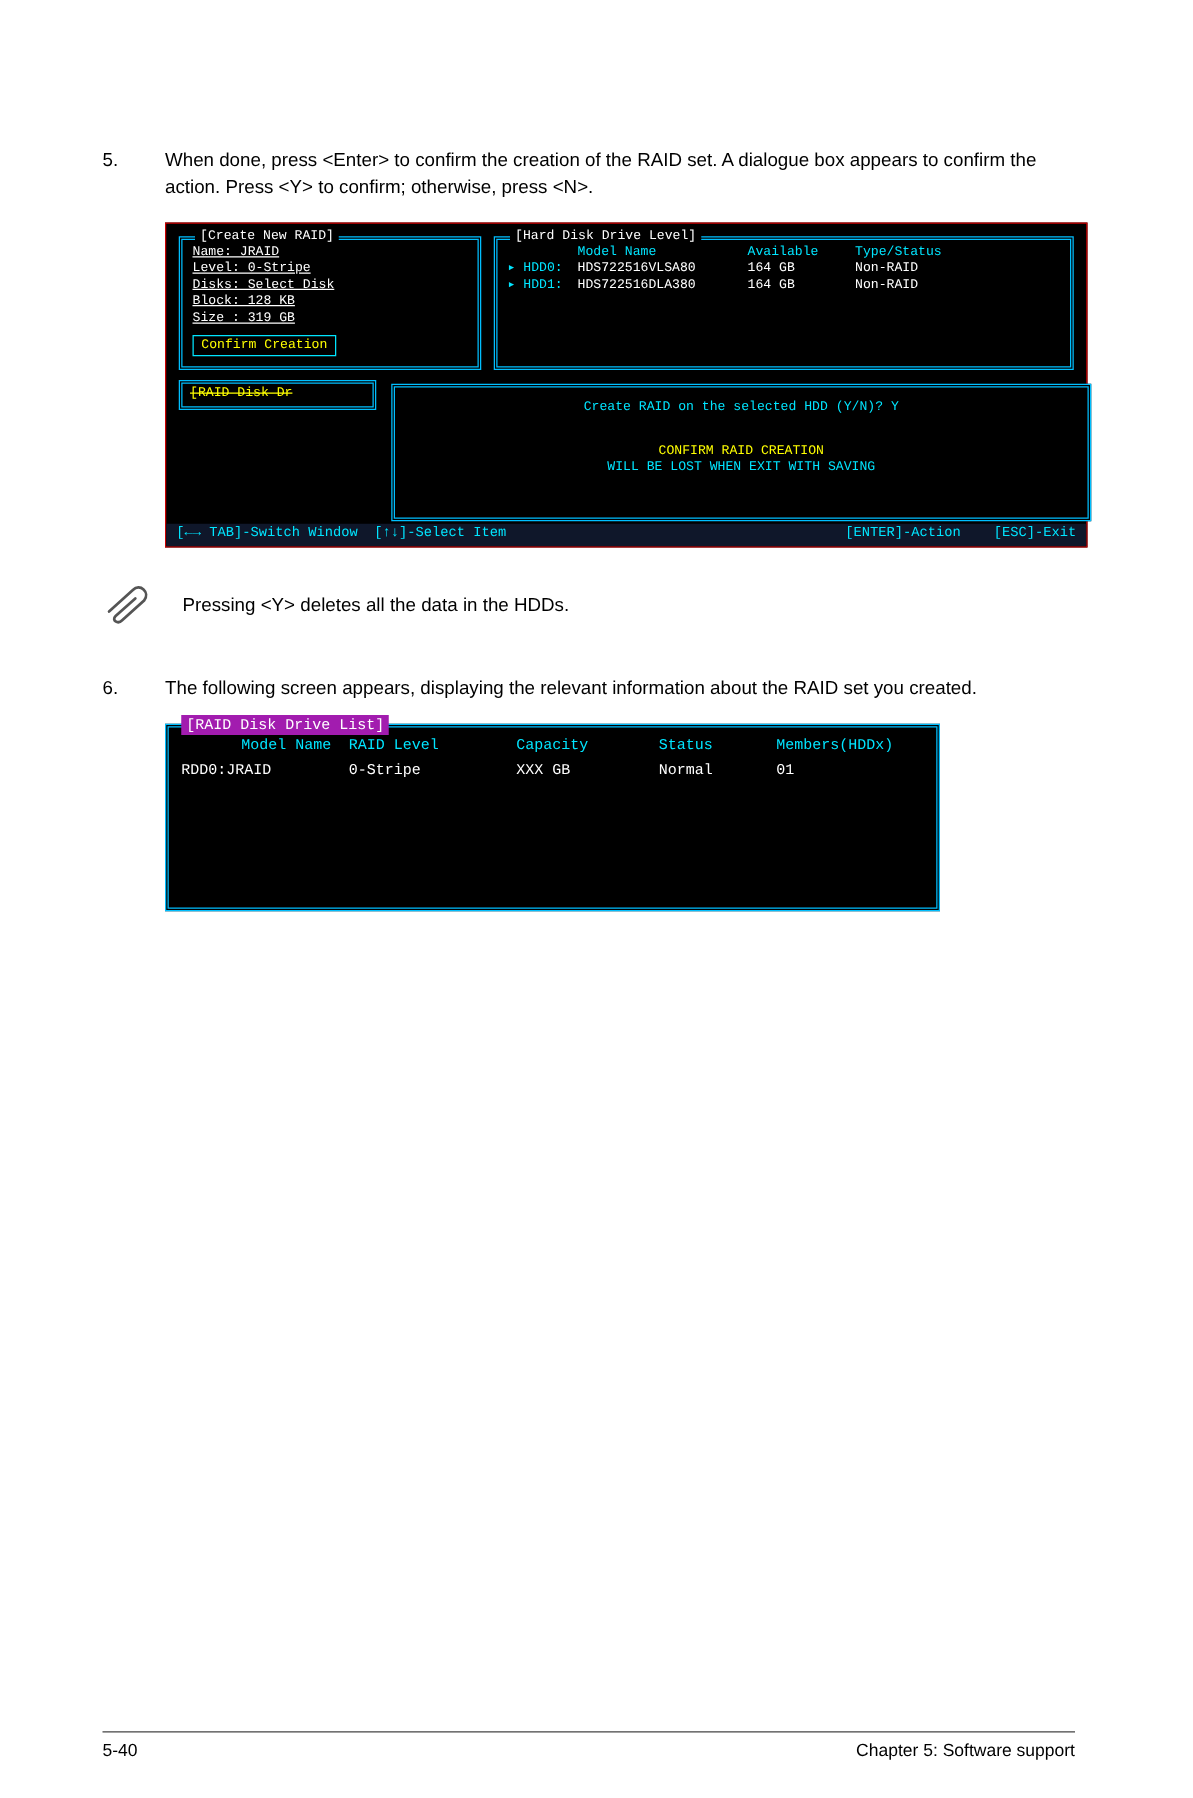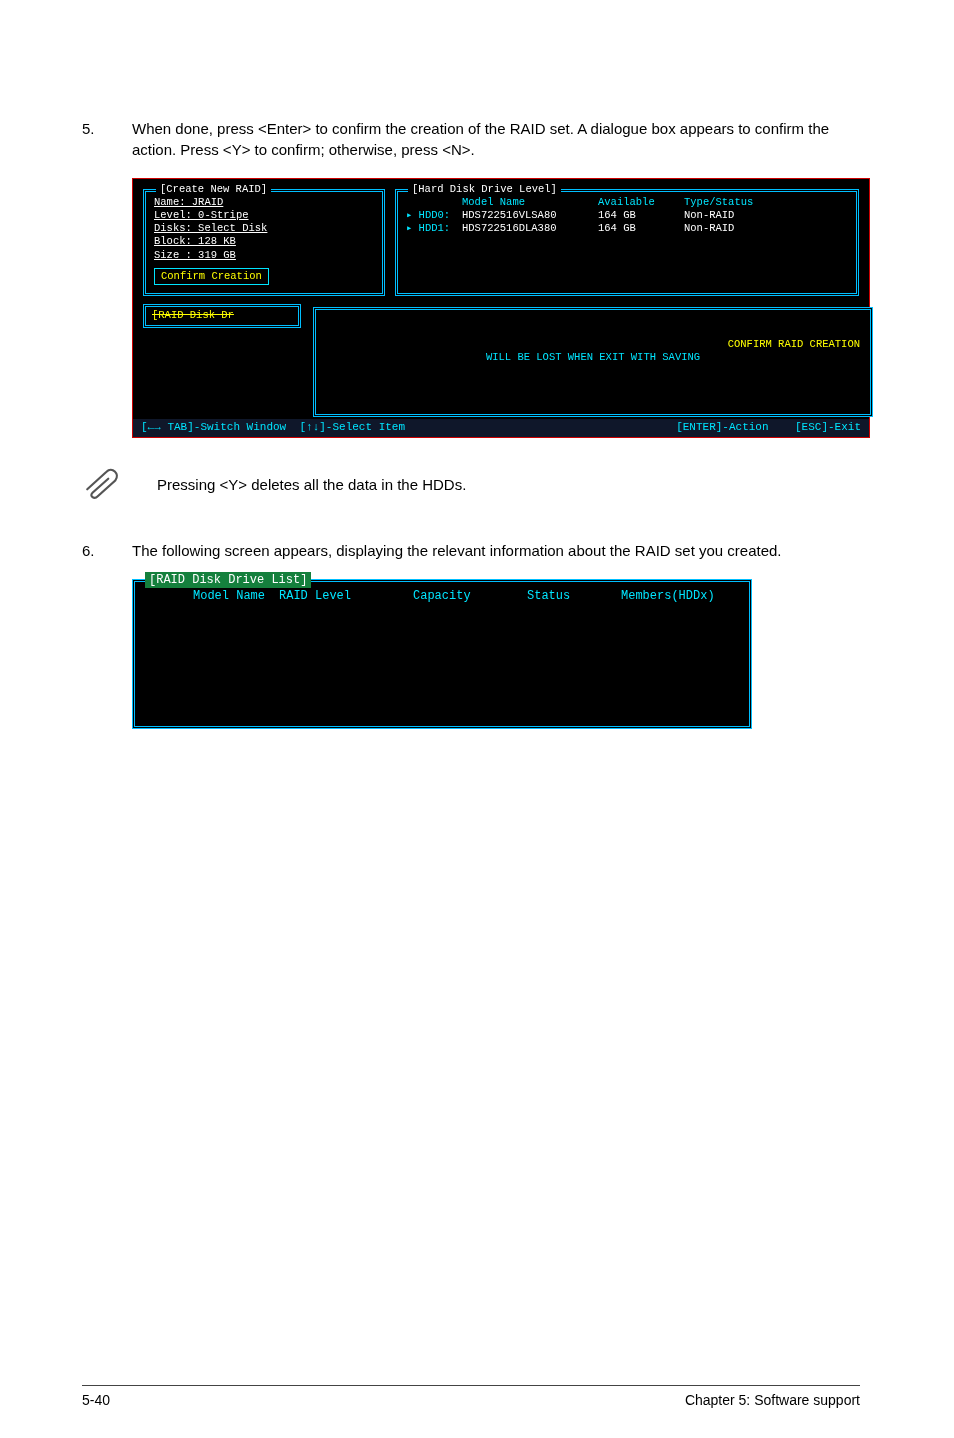--- a/index.html
+++ b/index.html
@@ -98,21 +98,21 @@
     height: 110px;
     padding: 6px 10px;
     box-sizing: border-box;
   }
   .dialog .prompt {
     text-align: center;
     color: #00e5ff;
     margin-top: 4px;
   }
   .dialog .warnhead {
-    text-align: right;
+    text-align: center;
     color: #ffff00;
     margin-top: 22px;
   }
   .dialog .warn {
     text-align: center;
     color: #00e5ff;
   }
   .footer-bar {
     background: #0f172a;
     color: #000;
@@ -125,21 +125,21 @@
     box-sizing: border-box;
   }
   .footer-bar span { white-space: pre; }
   .bios-wrap {
     margin-left: 50px;
     width: 738px;
   }
   .note-row {
     display: flex;
     align-items: center;
-    gap: 33px;
+    gap: 22px;
     margin-top: 10px;
     margin-bottom: 20px;
   }
   .note-icon {
     width: 42px;
     height: 36px;
   }
   .note-icon svg { display: block; }
   
   .bios2-wrap {
@@ -154,21 +154,21 @@
     padding: 2px;
     box-sizing: border-box;
     border: 3px double #00bfff;
     position: relative;
     height: 150px;
   }
   .bios2 .title2 {
     position: absolute;
     top: -10px;
     left: 10px;
-    background: #15803d;
+    background: #a21caf;
     padding: 0 4px;
     color: #fff;
   }
   .bios2 .head-row {
     display: flex;
     gap: 14px;
     padding: 4px 8px 0;
   }
   .col1 { width: 120px; }
   .col2 { width: 120px; }
@@ -235,20 +235,21 @@
             <span class="hdd-col1 cyan">▸ HDD1:</span>
             <span class="hdd-col2 white">HDS722516DLA380</span>
             <span class="hdd-col3 white">164 GB</span>
             <span class="hdd-col4 white">Non-RAID</span>
           </div>
         </div>
       </div>
       <div class="box-raidlist-partial">[RAID Disk Dr</div>
 
       <div class="dialog">
+        <div class="prompt">Create RAID on the selected HDD (Y/N)? Y</div>
         <div class="warnhead">CONFIRM RAID CREATION</div>
         <div class="warn">WILL BE LOST WHEN EXIT WITH SAVING</div>
       </div>
 
       <div class="footer-bar" style="position:absolute;left:0;bottom:0;">
         <span><span class="cyan">[←→ TAB]-Switch Window</span>  <span class="cyan">[↑↓]-Select Item</span></span>
         <span><span class="cyan">[ENTER]-Action</span>    <span class="cyan">[ESC]-Exit</span></span>
       </div>
     </div>
   </div>
@@ -270,20 +271,27 @@
   <div class="bios2-wrap">
     <div class="bios2">
       <span class="title2">[RAID Disk Drive List]</span>
       <div class="head-row">
         <span class="col1 cyan" style="text-align:right">Model Name</span>
         <span class="col2 cyan">RAID Level</span>
         <span class="col3 cyan">Capacity</span>
         <span class="col4 cyan">Status</span>
         <span class="col5 cyan">Members(HDDx)</span>
       </div>
+      <div class="head-row">
+        <span class="col1 white">RDD0:JRAID</span>
+        <span class="col2 white">0-Stripe</span>
+        <span class="col3 white">XXX GB</span>
+        <span class="col4 white">Normal</span>
+        <span class="col5 white">01</span>
+      </div>
     </div>
   </div>
 
   <div class="page-footer">
     <span>5-40</span>
     <span>Chapter 5: Software support</span>
   </div>
 
 </div>
 

